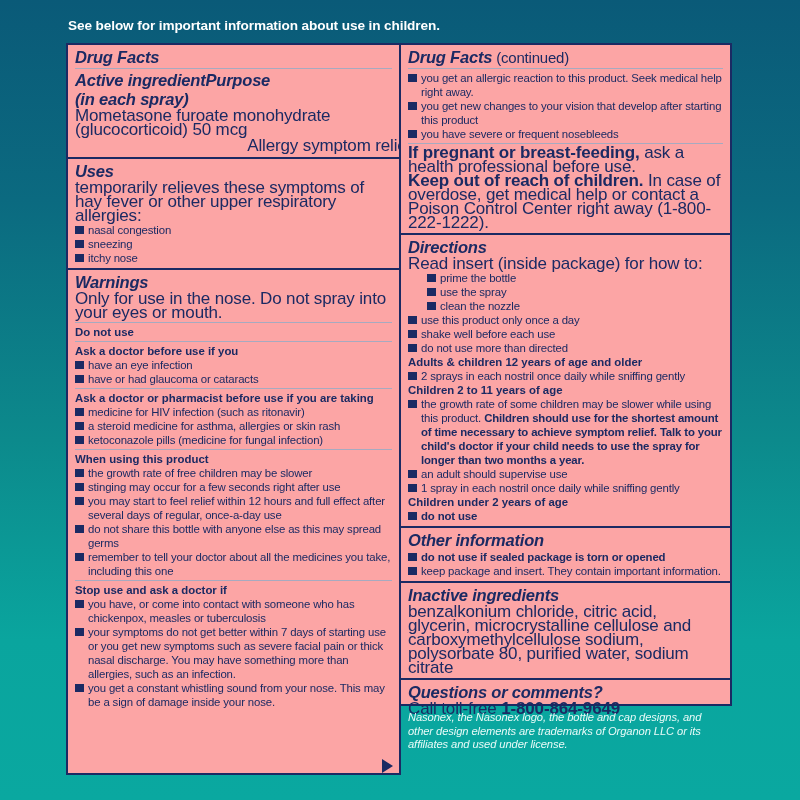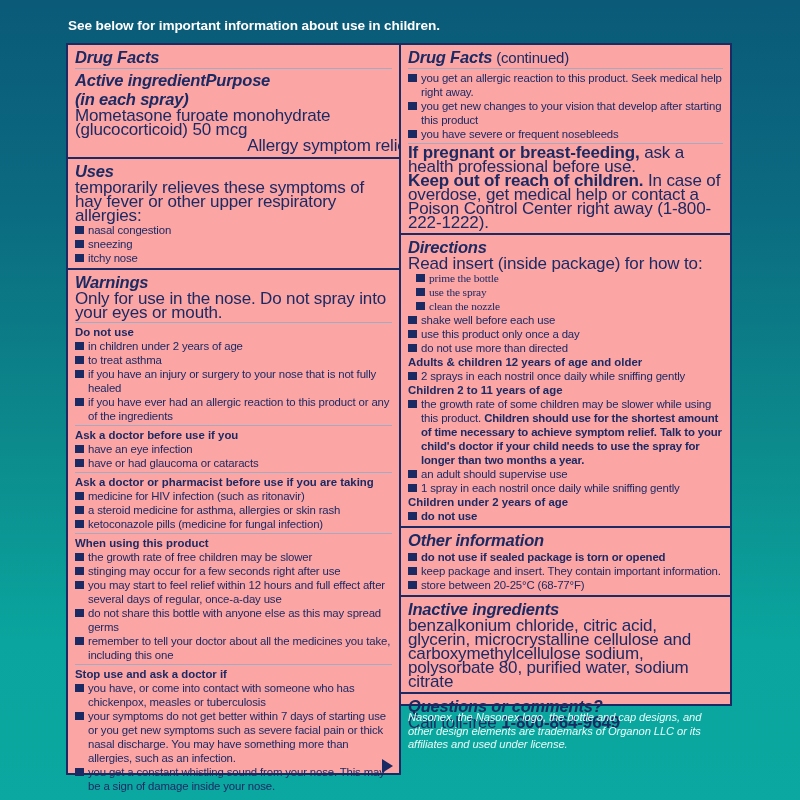--- a/index.html
+++ b/index.html
@@ -33,21 +33,21 @@
   .txt { font-size: 17px; line-height: 14px; color: #1b2a63; letter-spacing: -0.15px; }
   .bold { font-weight: bold; }
   .sub-h { font-size: 11.4px; line-height: 14px; font-weight: bold; color: #1b2a63; }
 
   ul.bl { list-style: none; }
   ul.bl li { font-size: 11.4px; line-height: 14px; padding-left: 13px; position: relative; letter-spacing: -0.15px; }
   ul.bl li::before {
     content: ""; position: absolute; left: 0; top: 3px;
     width: 9px; height: 8px; background: #1b2a63;
   }
-  ul.bl.indent li { margin-left: 8px; font-family: Liberation Serif, serif; }
+  ul.bl.indent li { margin-left: 19px; }
   .dots { overflow: hidden; white-space: nowrap; }
 
   .arrow {
     position: absolute; right: 6px; bottom: 8px;
     width: 0; height: 0;
     border-top: 7px solid transparent; border-bottom: 7px solid transparent;
     border-left: 11px solid #1b2a63;
   }
   .trademark {
     position: absolute; left: 408px; top: 711px; width: 320px;
@@ -85,26 +85,20 @@
       <li>itchy nose</li>
     </ul>
   </div>
 
   <div class="sec" style="height:511px;">
     <div class="h-title">Warnings</div>
     <div class="txt">Only for use in the nose. Do not spray into your eyes or mouth.</div>
 
     <div class="sub">
       <div class="sub-h">Do not use</div>
-      <ul class="bl">
-        <li>in children under 2 years of age</li>
-        <li>to treat asthma</li>
-        <li>if you have an injury or surgery to your nose that is not fully healed</li>
-        <li>if you have ever had an allergic reaction to this product or any of the ingredients</li>
-      </ul>
     </div>
 
     <div class="sub">
       <div class="sub-h">Ask a doctor before use if you</div>
       <ul class="bl">
         <li>have an eye infection</li>
         <li>have or had glaucoma or cataracts</li>
       </ul>
     </div>
 
@@ -164,22 +158,22 @@
 
   <div class="sec">
     <div class="h-title">Directions</div>
     <div class="txt">Read insert (inside package) for how to:</div>
     <ul class="bl indent">
       <li>prime the bottle</li>
       <li>use the spray</li>
       <li>clean the nozzle</li>
     </ul>
     <ul class="bl">
+      <li>use this product only once a day</li>
       <li>shake well before each use</li>
-      <li>use this product only once a day</li>
       <li>do not use more than directed</li>
     </ul>
     <div class="sub-h">Adults &amp; children 12 years of age and older</div>
     <ul class="bl">
       <li>2 sprays in each nostril once daily while sniffing gently</li>
     </ul>
     <div class="sub-h">Children 2 to 11 years of age</div>
     <ul class="bl">
       <li><span>the growth rate of some children may be slower while using this product. </span><span class="bold">Children should use for the shortest amount of time necessary to achieve symptom relief. Talk to your child's doctor if your child needs to use the spray for longer than two months a year.</span></li>
       <li>an adult should supervise use</li>
@@ -189,21 +183,20 @@
     <ul class="bl">
       <li class="bold">do not use</li>
     </ul>
   </div>
 
   <div class="sec">
     <div class="h-title">Other information</div>
     <ul class="bl">
       <li class="bold">do not use if sealed package is torn or opened</li>
       <li>keep package and insert. They contain important information.</li>
-      <li>store between 20-25°C (68-77°F)</li>
     </ul>
   </div>
 
   <div class="sec">
     <div class="h-title">Inactive ingredients</div>
     <div class="txt">benzalkonium chloride, citric acid, glycerin, microcrystalline cellulose and carboxymethylcellulose sodium, polysorbate 80, purified water, sodium citrate</div>
   </div>
 
   <div class="sec">
     <div class="h-title">Questions or comments?</div>

